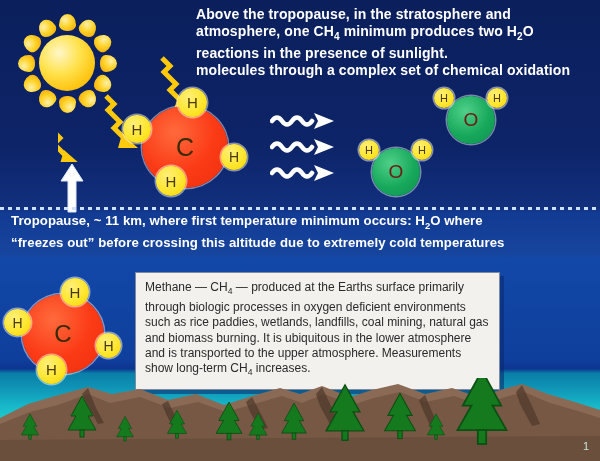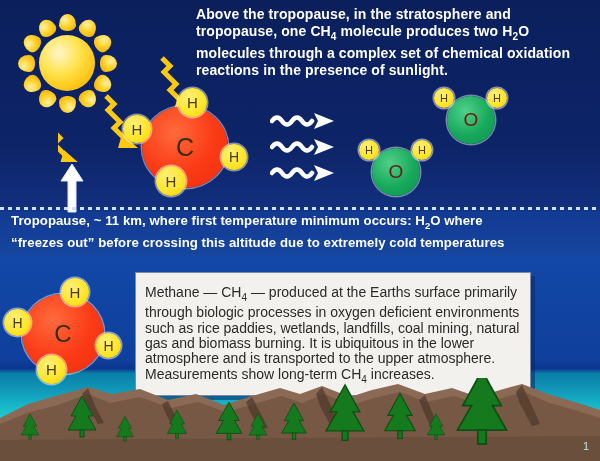--- a/index.html
+++ b/index.html
@@ -82,27 +82,27 @@
   #tropoLine{
     left:0;top:207px;width:600px;height:3px;
     background-image:repeating-linear-gradient(90deg,#cfe0ff 0 4px,rgba(0,0,0,0) 4px 8px);
   }
   #tropoText{
     left:11px;top:212px;width:582px;
     color:#ffffff;font-size:13.2px;line-height:17.5px;font-weight:700;letter-spacing:.05px;
   }
 
   #methaneBox{
-    left:135px;top:272px;width:396px;
+    left:135px;top:272px;width:365px;
     background:#f2f1ee;
     border:1px solid #7d8aa0;
     box-shadow:4px 4px 0 rgba(10,40,110,.55);
-    padding:12px 9px 8px 9px;
+    padding:7px 9px 8px 9px;
     box-sizing:border-box;
-    color:#2a2a2a;font-size:14px;line-height:15.4px;
+    color:#2a2a2a;font-size:12px;line-height:15.4px;
   }
 
   
   #land{left:0;top:378px;width:600px;height:83px;}
   #pageNum{
     right:11px;bottom:9px;color:#d8fbf6;font-size:11px;opacity:.85;
   }
 </style>
 </head>
 <body>
@@ -166,23 +166,23 @@
   </div>
 
   <div class="mol" style="left:357px;top:140px;width:78px;height:58px;">
     <div class="atomO" style="left:15px;top:8px;width:48px;height:48px;font-size:19px;">O</div>
     <div class="atomH" style="left:2px;top:0px;width:20px;height:20px;font-size:11px;">H</div>
     <div class="atomH" style="left:55px;top:0px;width:20px;height:20px;font-size:11px;">H</div>
   </div>
 
   <div id="topText" class="abs">
     <div>Above the tropopause, in the stratosphere and</div>
-    <div><span>tropopause, one CH</span><sub>4</sub><span> molecule produces two H</span><sub>2</sub><span>O</span></div>
+    <div><span>atmosphere, one CH</span><sub>4</sub><span> minimum produces two H</span><sub>2</sub><span>O</span></div>
+    <div>reactions in the presence of sunlight.</div>
     <div>molecules through a complex set of chemical oxidation</div>
-    <div>reactions in the presence of sunlight.</div>
   </div>
 
   <svg class="abs" style="left:59px;top:162px;" width="26" height="52" viewBox="0 0 26 52">
     <polygon points="13,2 24,19 17,19 17,50 9,50 9,19 2,19" fill="#ffffff" stroke="#dfe8ff" stroke-width="1"></polygon>
   </svg>
 
   <div id="tropoLine" class="abs"></div>
 
   <div id="tropoText" class="abs">
     <div><span>Tropopause, ~ 11 km, where first temperature minimum  occurs: H</span><sub>2</sub><span>O where</span></div>

